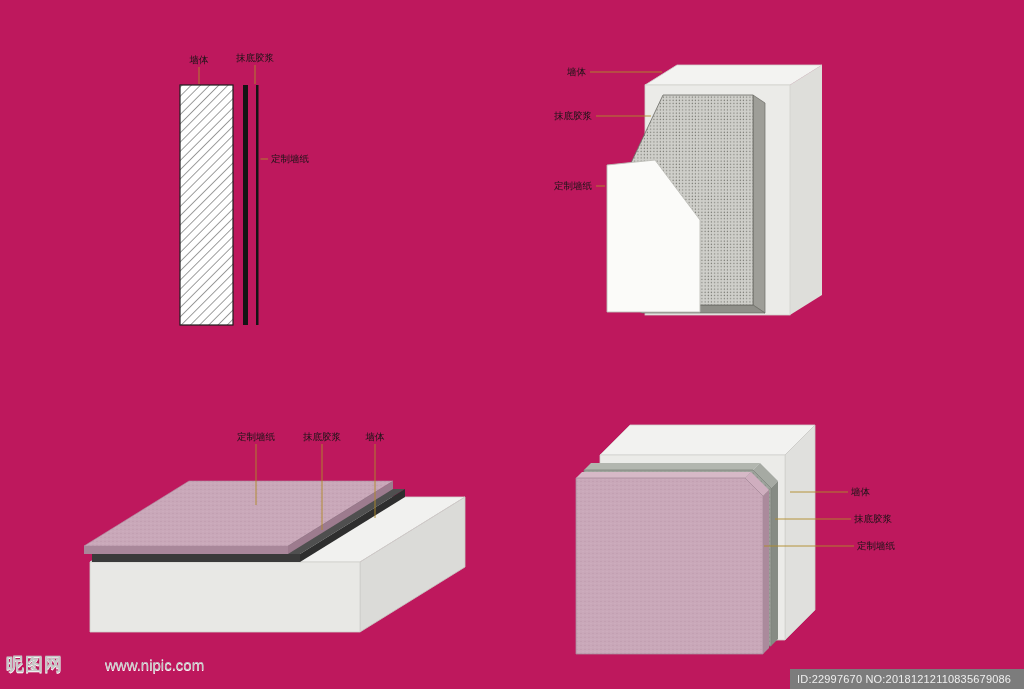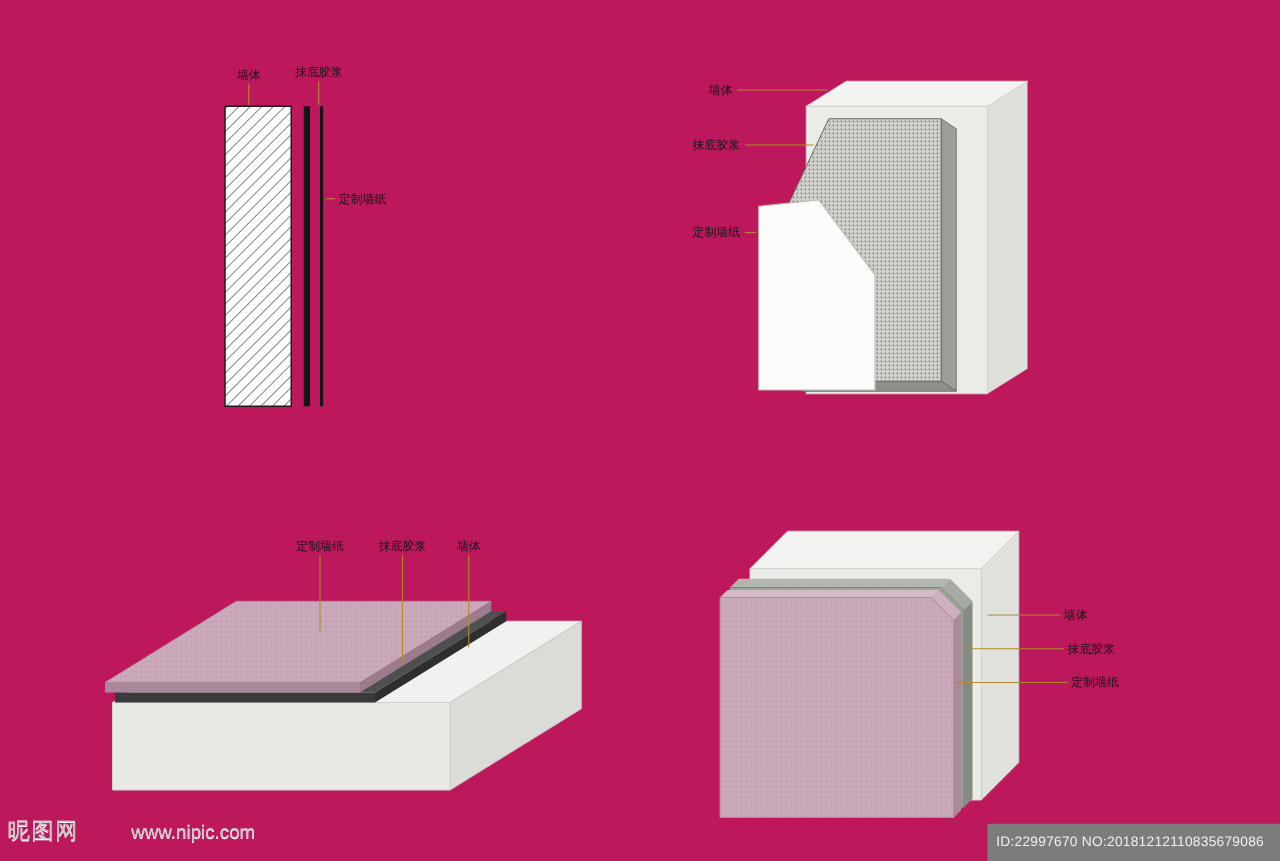--- a/index.html
+++ b/index.html
@@ -1,23 +1,23 @@
 <!DOCTYPE html>
 <html><head>
 <meta charset="utf-8">
 <style>
   html,body{margin:0;padding:0;background:#ffffff;}
   .page{position:relative;width:1024px;height:689px;background:#be185d;overflow:hidden;
         font-family:"Liberation Sans",sans-serif;}
   svg text{font-family:"Liberation Sans",sans-serif;font-size:9.5px;fill:#151515;}
   .watermark{position:absolute;left:6px;top:652px;display:flex;align-items:baseline;gap:4px;
              color:#c6c6c6;text-shadow:0 1px 0 #ffffff;user-select:none;}
-  .watermark .site{font-size:18px;font-weight:normal;letter-spacing:1px;}
+  .watermark .site{font-size:18px;font-weight:bold;letter-spacing:1px;}
   .watermark .url{font-size:15px;margin-left:38px;}
-  .idbar{position:absolute;right:0;bottom:0;width:234px;height:30px;background:#7c7c7c;
+  .idbar{position:absolute;right:0;bottom:0;width:234px;height:20px;background:#7c7c7c;
          display:flex;align-items:center;padding-left:7px;box-sizing:border-box;}
   .idbar span{color:#efefef;font-size:11px;letter-spacing:.2px;white-space:nowrap;}
 </style>
 </head>
 <body>
 
 <div class="page">
 
 <svg width="1024" height="689" viewBox="0 0 1024 689">
   <defs>

